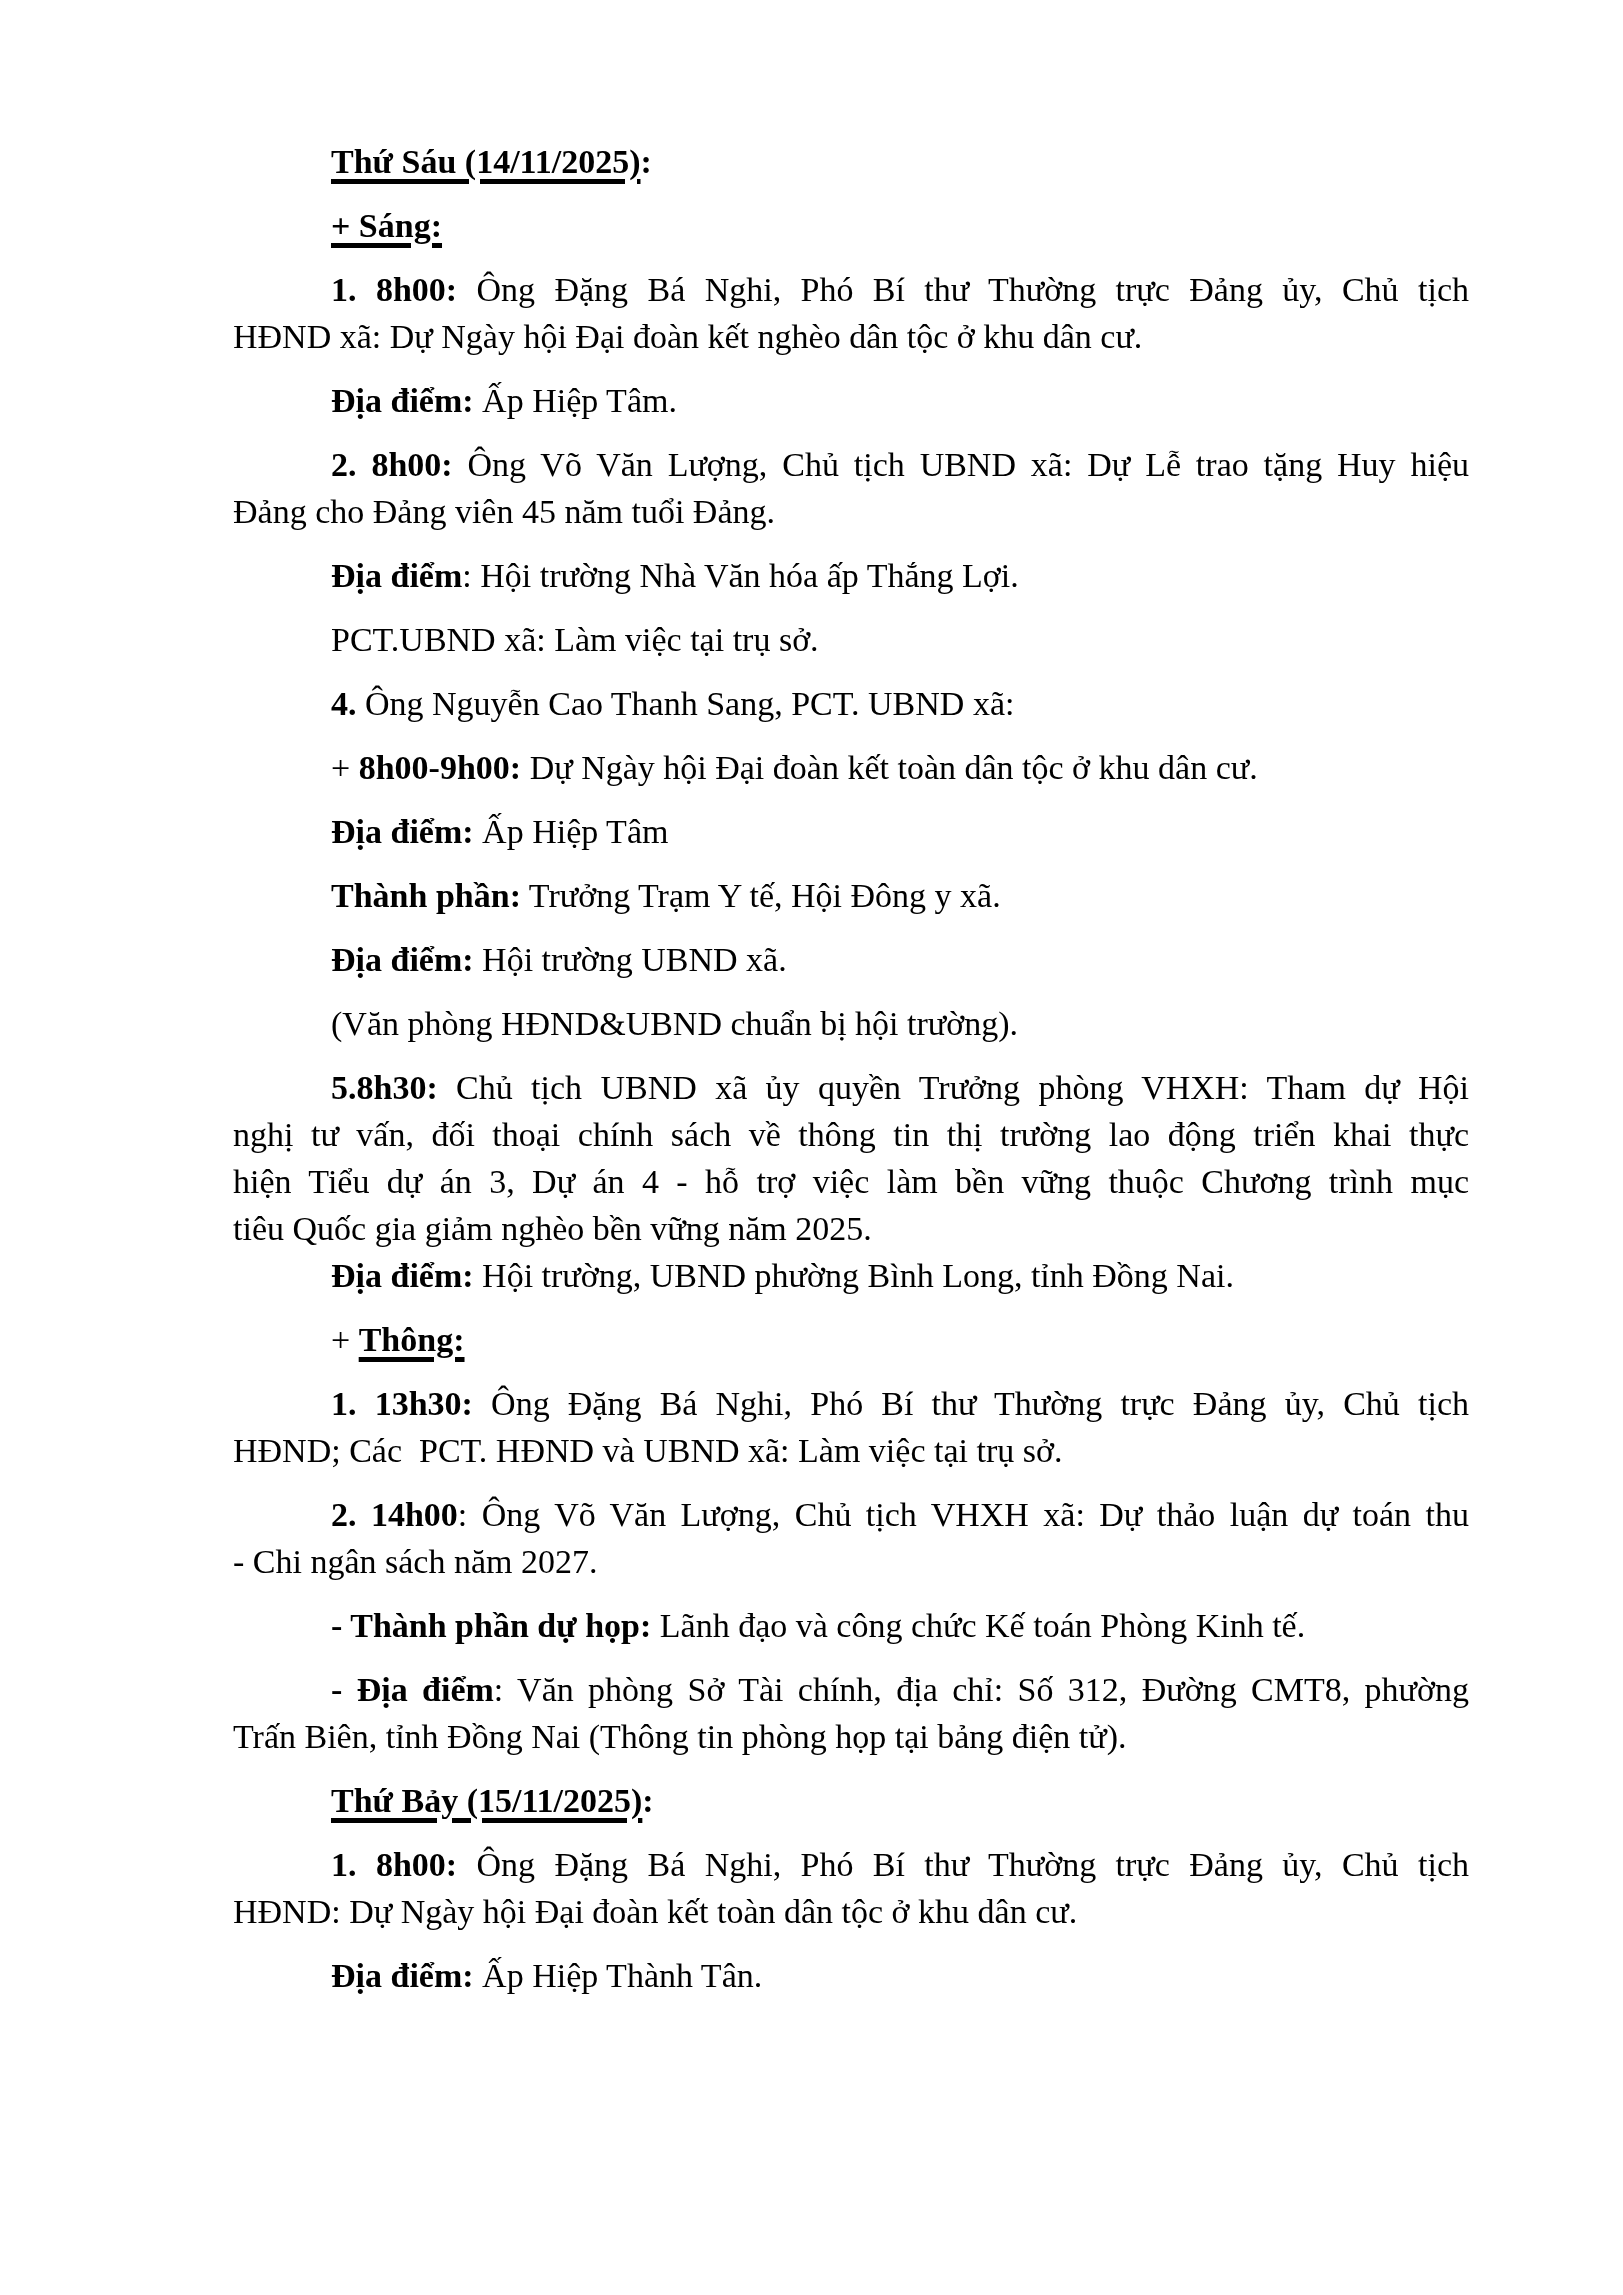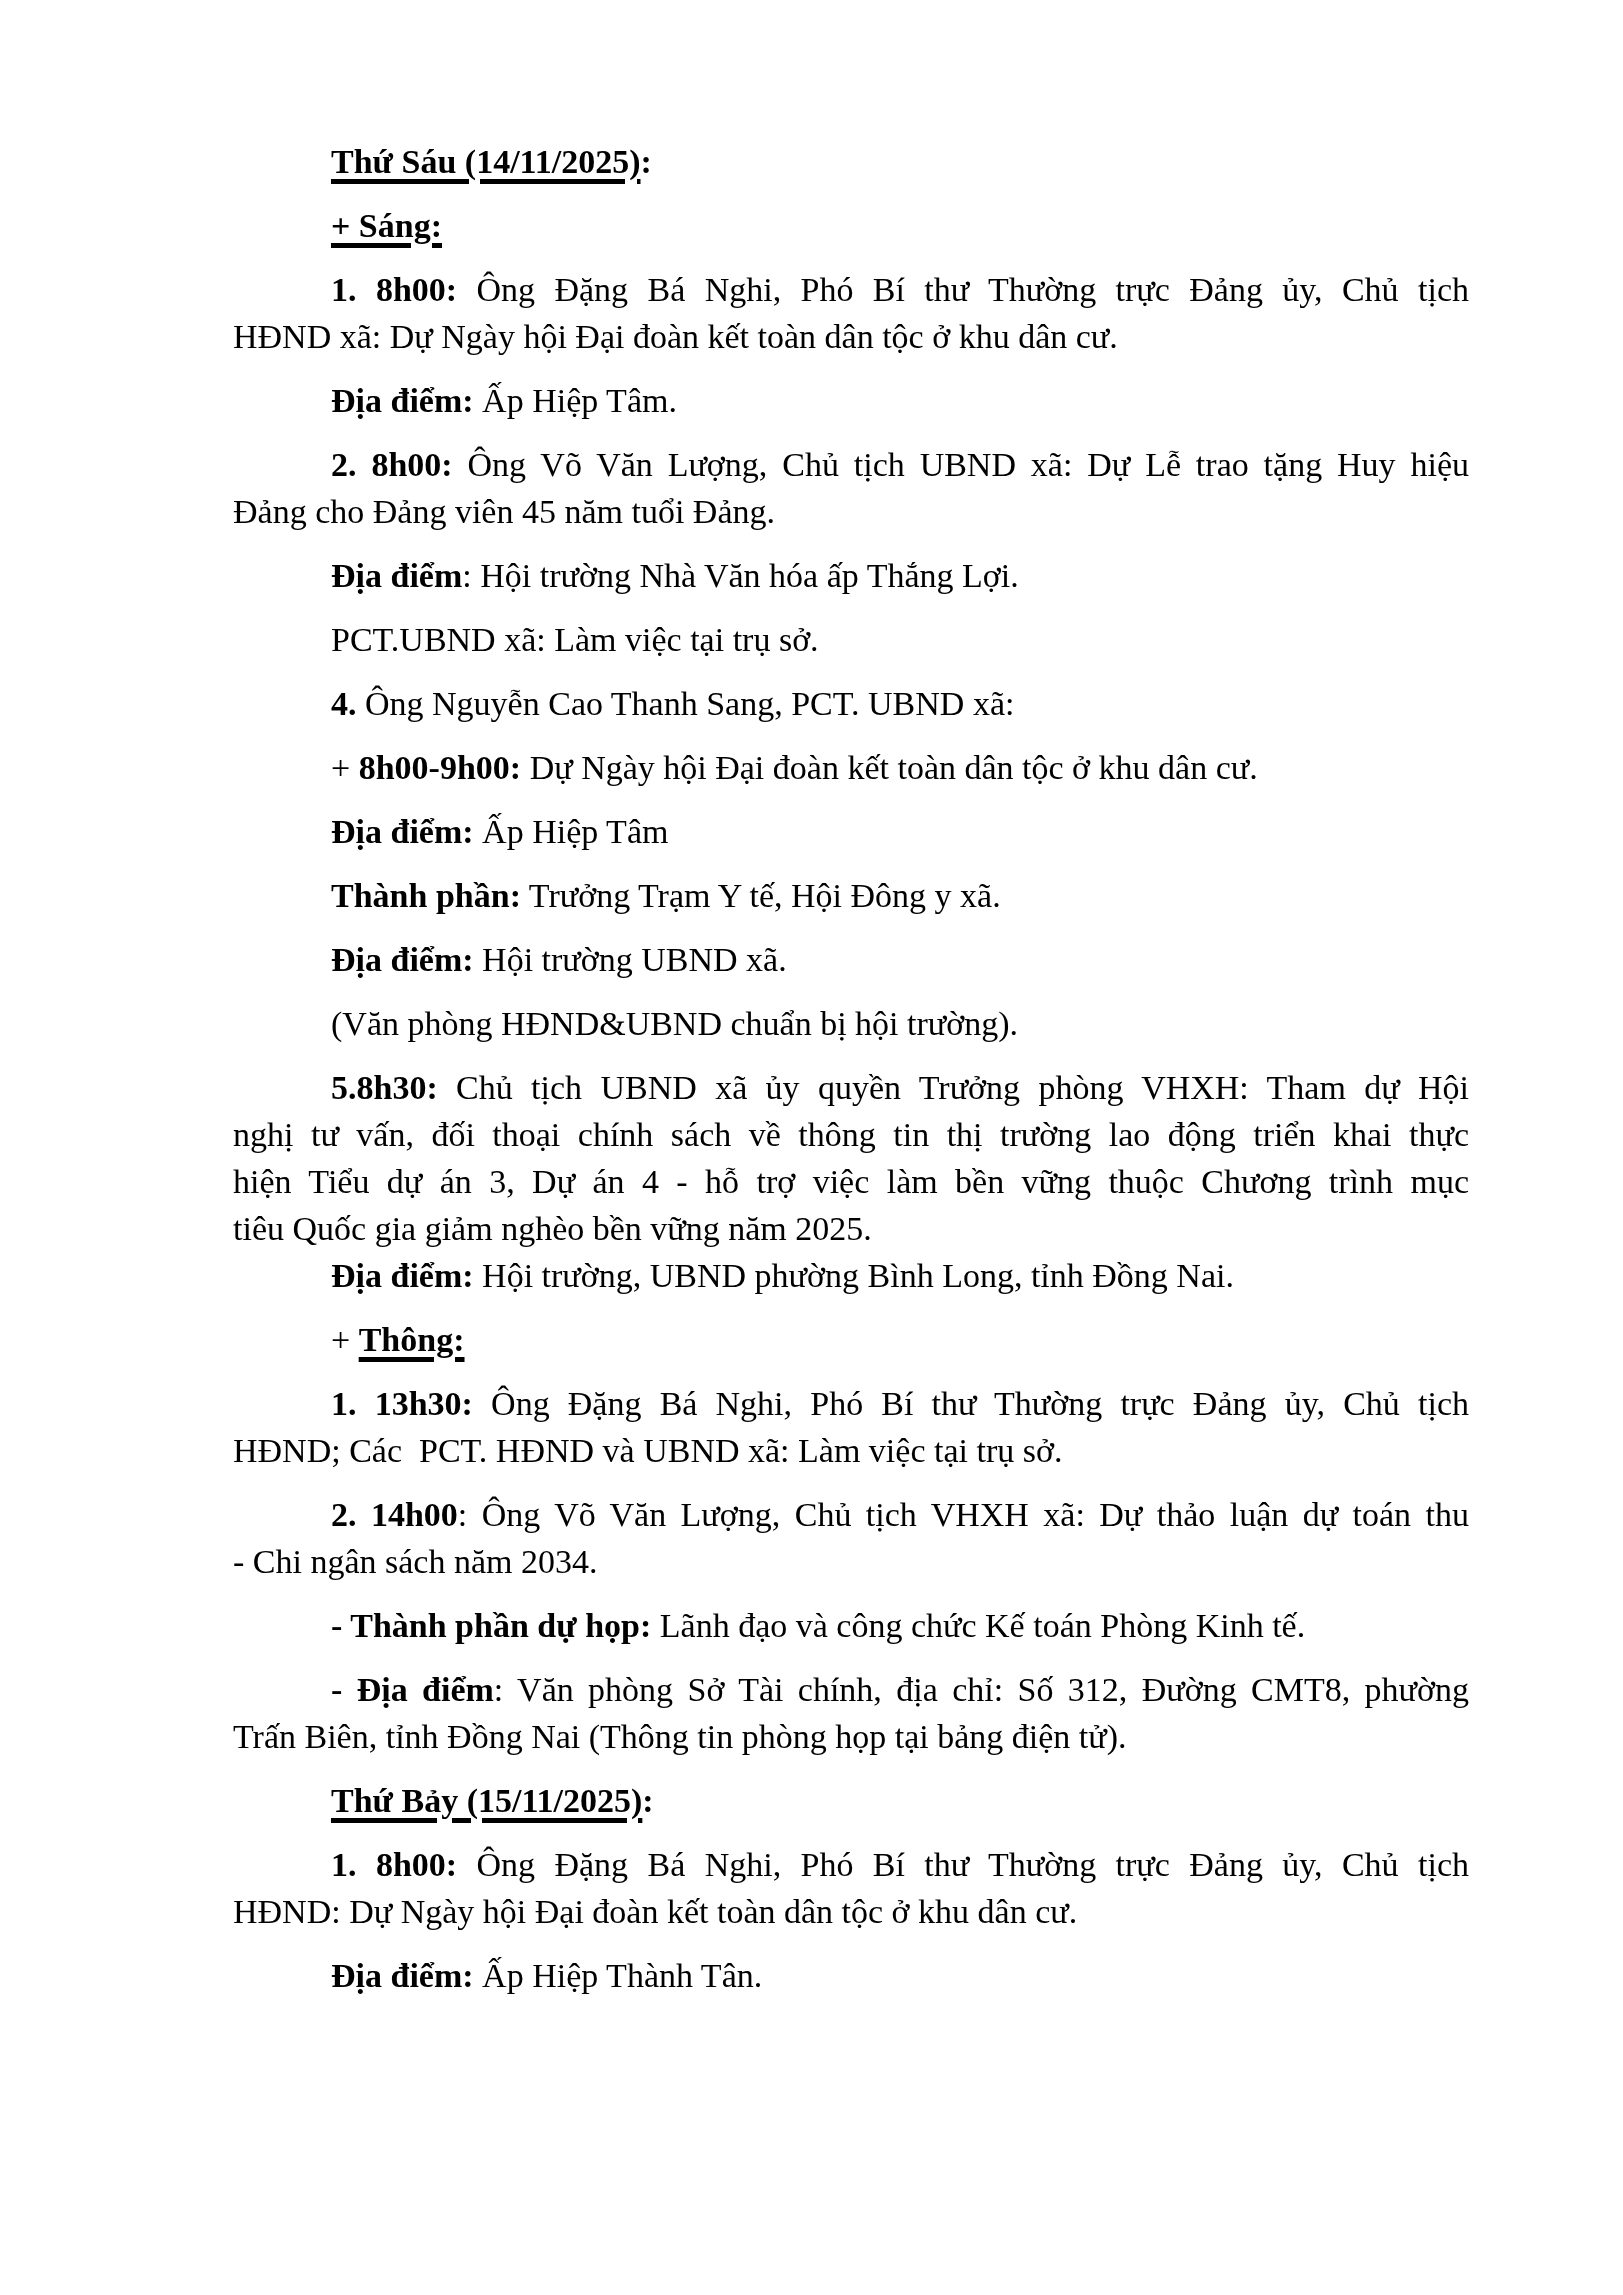--- a/index.html
+++ b/index.html
@@ -53,21 +53,21 @@
 <div class="page">
   <div class="content">
       <div class="block heading">
         <div class="line"><span class="seg b u">Thứ Sáu (14/11/2025)</span><span class="seg b">:</span></div>
       </div>
       <div class="block heading">
         <div class="line"><span class="seg b u">+ Sáng:</span></div>
       </div>
       <div class="block para">
         <div class="line j"><span class="seg b">1. 8h00:</span><span class="seg"> Ông Đặng Bá Nghi, Phó Bí thư Thường trực Đảng ủy, Chủ tịch</span></div>
-        <div class="line"><span class="seg">HĐND xã: Dự Ngày hội Đại đoàn kết toàn dân tộc ở khu dân cư.</span></div>
+        <div class="line"><span class="seg">HĐND xã: Dự Ngày hội Đại đoàn kết nghèo dân tộc ở khu dân cư.</span></div>
       </div>
       <div class="block para">
         <div class="line"><span class="seg b">Địa điểm:</span><span class="seg"> Ấp Hiệp Tâm.</span></div>
       </div>
       <div class="block para">
         <div class="line j"><span class="seg b">2. 8h00:</span><span class="seg"> Ông Võ Văn Lượng, Chủ tịch UBND xã: Dự Lễ trao tặng Huy hiệu</span></div>
         <div class="line"><span class="seg">Đảng cho Đảng viên 45 năm tuổi Đảng.</span></div>
       </div>
       <div class="block para">
         <div class="line"><span class="seg b">Địa điểm</span><span class="seg">: Hội trường Nhà Văn hóa ấp Thắng Lợi.</span></div>
@@ -104,21 +104,21 @@
       </div>
       <div class="block heading">
         <div class="line"><span class="seg">+ </span><span class="seg b u">Thông:</span></div>
       </div>
       <div class="block para">
         <div class="line j"><span class="seg b">1. 13h30:</span><span class="seg"> Ông Đặng Bá Nghi, Phó Bí thư Thường trực Đảng ủy, Chủ tịch</span></div>
         <div class="line"><span class="seg">HĐND; Các&nbsp; PCT. HĐND và UBND xã: Làm việc tại trụ sở.</span></div>
       </div>
       <div class="block para">
         <div class="line j"><span class="seg b">2. 14h00</span><span class="seg">: Ông Võ Văn Lượng, Chủ tịch VHXH xã: Dự thảo luận dự toán thu</span></div>
-        <div class="line"><span class="seg">- Chi ngân sách năm 2034.</span></div>
+        <div class="line"><span class="seg">- Chi ngân sách năm 2027.</span></div>
       </div>
       <div class="block para">
         <div class="line"><span class="seg b">- Thành phần dự họp:</span><span class="seg"> Lãnh đạo và công chức Kế toán Phòng Kinh tế.</span></div>
       </div>
       <div class="block para">
         <div class="line j"><span class="seg b">- Địa điểm</span><span class="seg">: Văn phòng Sở Tài chính, địa chỉ: Số 312, Đường CMT8, phường</span></div>
         <div class="line"><span class="seg">Trấn Biên, tỉnh Đồng Nai (Thông tin phòng họp tại bảng điện tử).</span></div>
       </div>
       <div class="block heading">
         <div class="line"><span class="seg b u">Thứ Bảy (15/11/2025)</span><span class="seg b">:</span></div>

